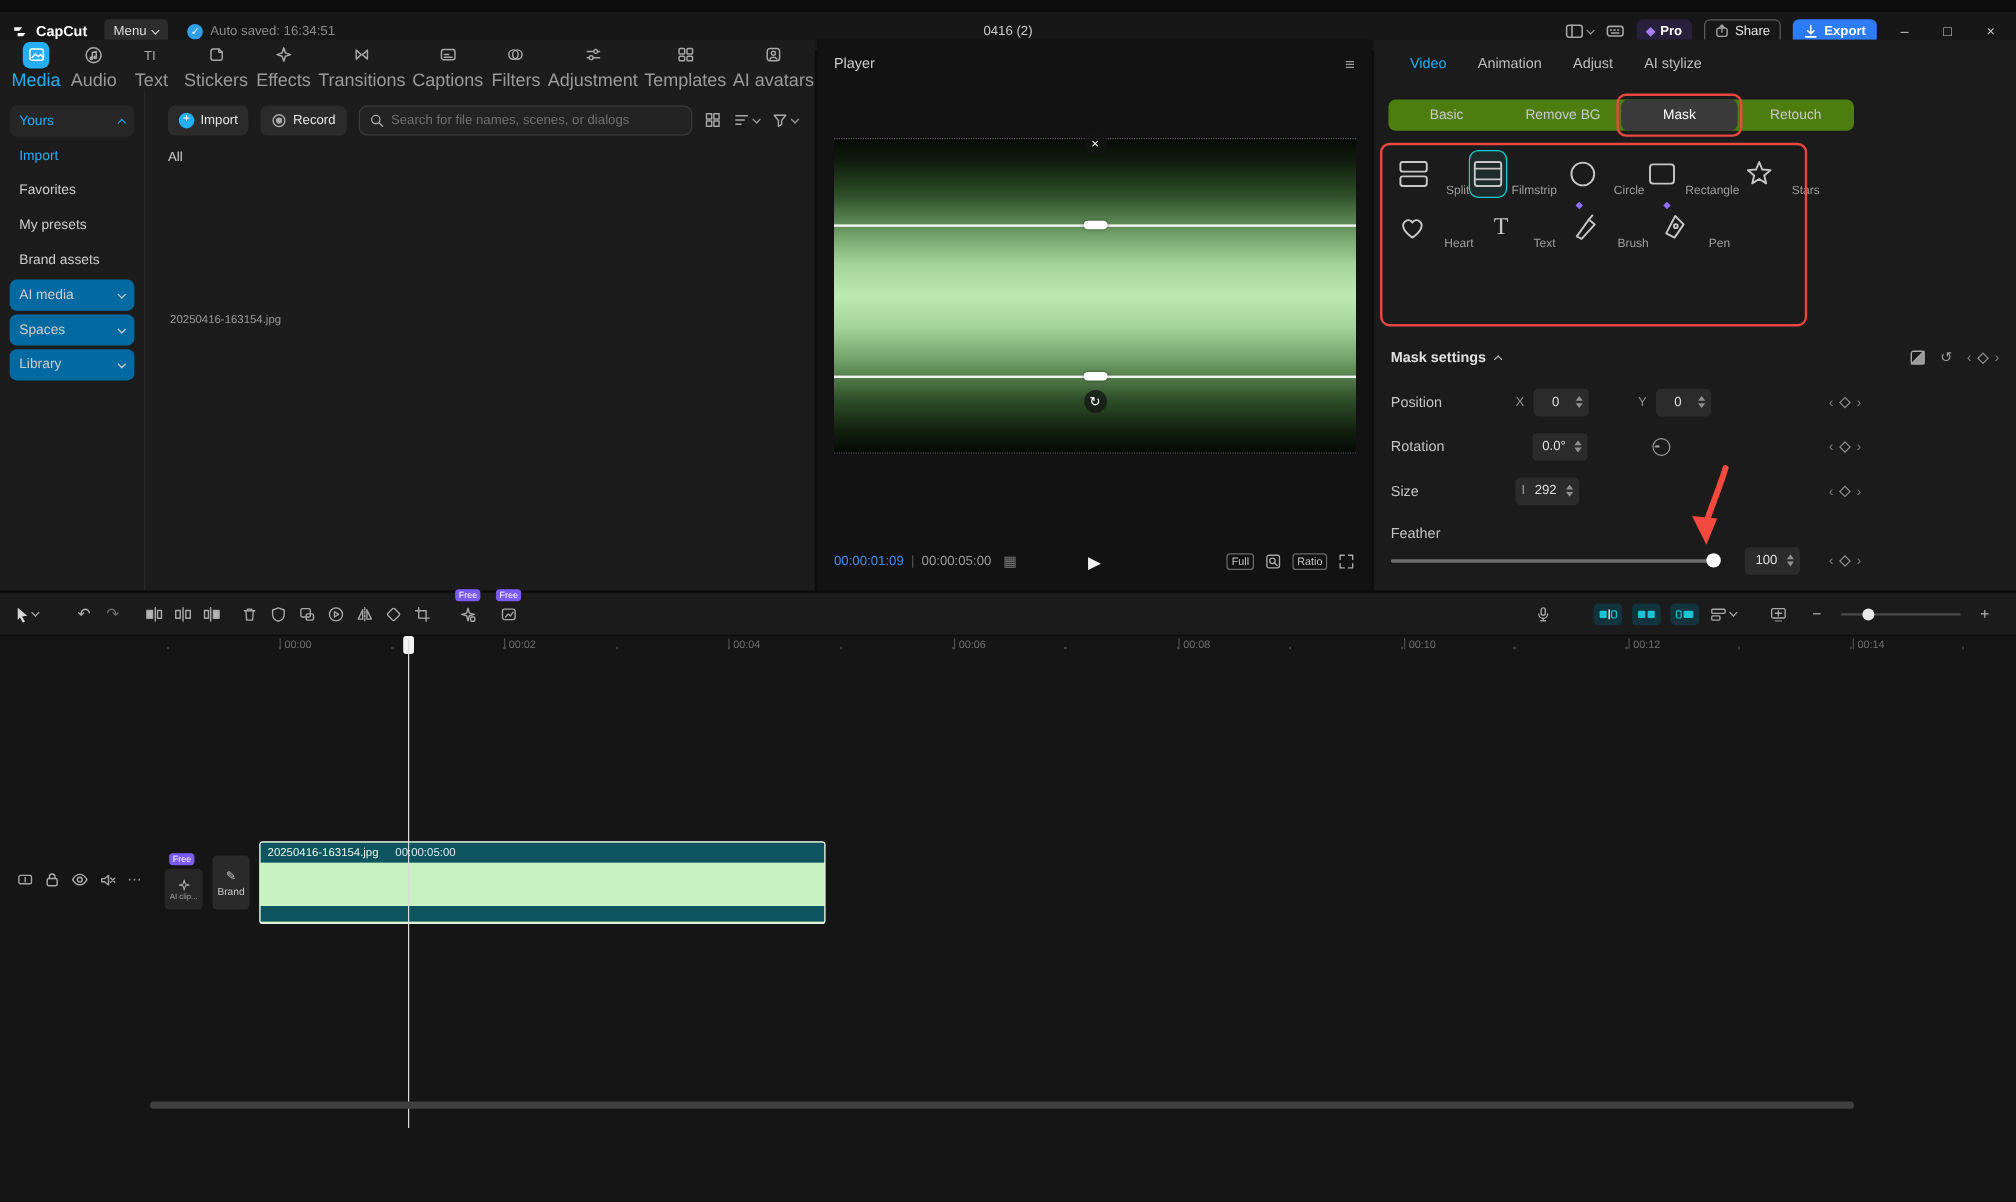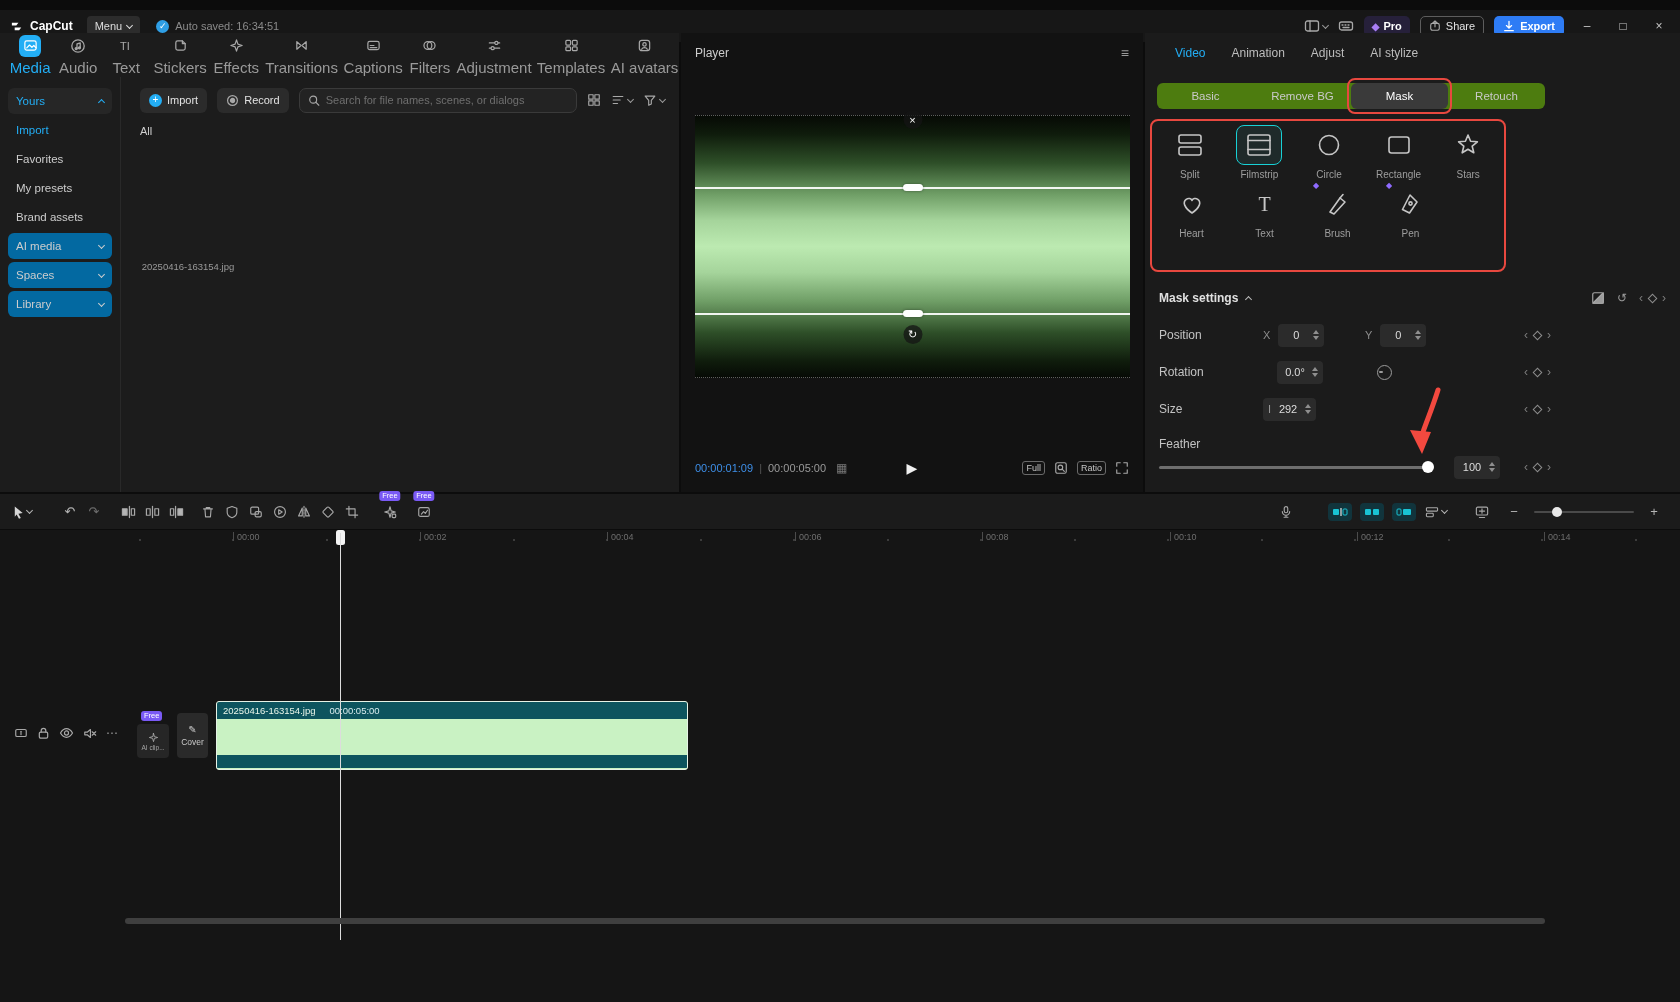--- a/index.html
+++ b/index.html
@@ -86,21 +86,21 @@
   
   .inspector { position:absolute; left:1145px; top:33px; width:535px; height:459px; background:#1b1b1b; font-size:12px; }
   .insp-tabs { display:flex; align-items:center; gap:26px; height:40px; padding-left:30px; color:#bdbdbd; }
   .insp-tabs .tab.active { color:#23aef5; }
   .subtab-wrap { position:absolute; left:12px; top:50px; width:388px; height:26px; background:#4d7c0f; border-radius:6px; display:flex; }
   .subtab { flex:1; display:flex; align-items:center; justify-content:center; font-size:11.5px; color:#c9c9c9; border-radius:6px; }
   .subtab.active { background:#3a3a3a; color:#fff; }
   .hl-red { position:absolute; border:2px solid #e8483f; border-radius:8px; pointer-events:none; }
   .mask-grid { position:absolute; left:10px; top:92px; width:348px; }
   .mask-row { display:flex; margin-bottom:4px; }
-  .mask-opt { width:73px; display:flex; flex-direction:column; align-items:center; gap:4px; position:relative; }
+  .mask-opt { width:73px; display:flex; flex-direction:row; align-items:flex-end; gap:4px; position:relative; }
   .mo-ic { width:46px; height:40px; display:flex; align-items:center; justify-content:center; border:1.5px solid transparent; border-radius:8px; }
   .mask-opt.selected .mo-ic { border-color:#18d1d6; background:#1f2a2a; }
   .mo-lb { font-size:10px; color:#9e9e9e; }
   .micon { stroke:#c6c6c6; fill:none; stroke-width:1.6; stroke-linecap:round; stroke-linejoin:round; }
   .vip { position:absolute; left:12px; top:-3px; color:#8f6bff; font-size:8px; }
   .set-row { position:absolute; left:14px; right:14px; height:24px; display:flex; align-items:center; }
   .set-label { color:#c3c3c3; font-size:12px; }
   .valbox { display:flex; align-items:center; background:#2b2b2b; border-radius:4px; height:23px; padding:0 5px; }
   .valbox .num { color:#ddd; font-size:11px; min-width:26px; text-align:center; }
   .axis { color:#8d8d8d; font-size:11px; margin-right:8px; }
@@ -158,20 +158,21 @@
       <span>CapCut</span>
     </div>
     <div class="menu-btn">
       <span>Menu</span>
       <span class="chv"></span>
     </div>
     <div class="autosave">
       <span class="save-check">✓</span>
       <span>Auto saved: 16:34:51</span>
     </div>
+    <div class="doc-title">0416 (2)</div>
     <div class="tb-right">
       <span class="panel-ic">
         <svg class="sicon" width="16" height="14" viewBox="0 0 16 14">
             <rect x="1.5" y="2" width="13" height="10" rx="2"></rect>
             <line x1="6" y1="2" x2="6" y2="12"></line>
           </svg>
         <span class="chv"></span>
       </span>
       <span class="panel-ic">
         <svg class="sicon" width="16" height="14" viewBox="0 0 16 14">
@@ -827,21 +828,21 @@
 
     <span class="free-badge2">Free</span>
     <div class="ai-clip-btn">
       <svg class="sicon" width="11" height="11" viewBox="0 0 16 16">
           <path d="M8 2 L9.3 6.7 14 8 9.3 9.3 8 14 6.7 9.3 2 8 6.7 6.7 Z"></path>
         </svg>
       <span class="ai-clip-lb">AI clip...</span>
     </div>
     <div class="cover-btn">
       <span style="font-size:10px;">✎</span>
-      <span class="cover-lb">Cover</span>
+      <span class="cover-lb">Brand</span>
     </div>
 
     <div class="clip">
       <div class="clip-top">
         <span class="clip-name">20250416-163154.jpg</span>
         <span class="clip-dur">00:00:05:00</span>
       </div>
       <div class="clip-mid"></div>
       <div class="clip-bot"></div>
     </div>

